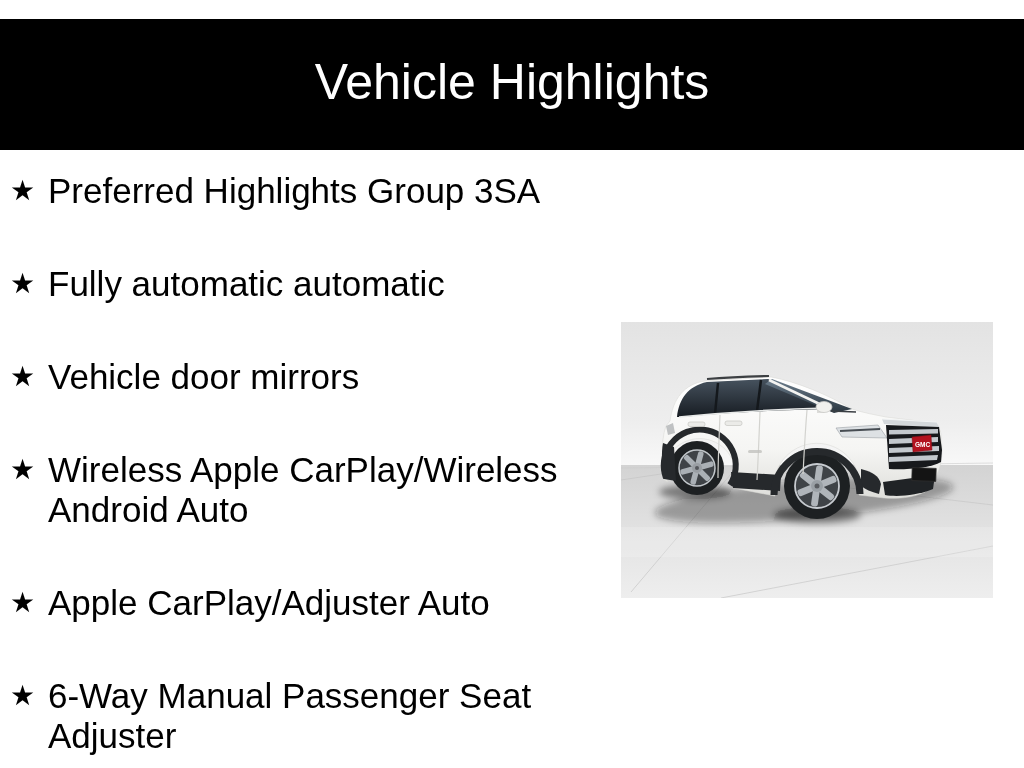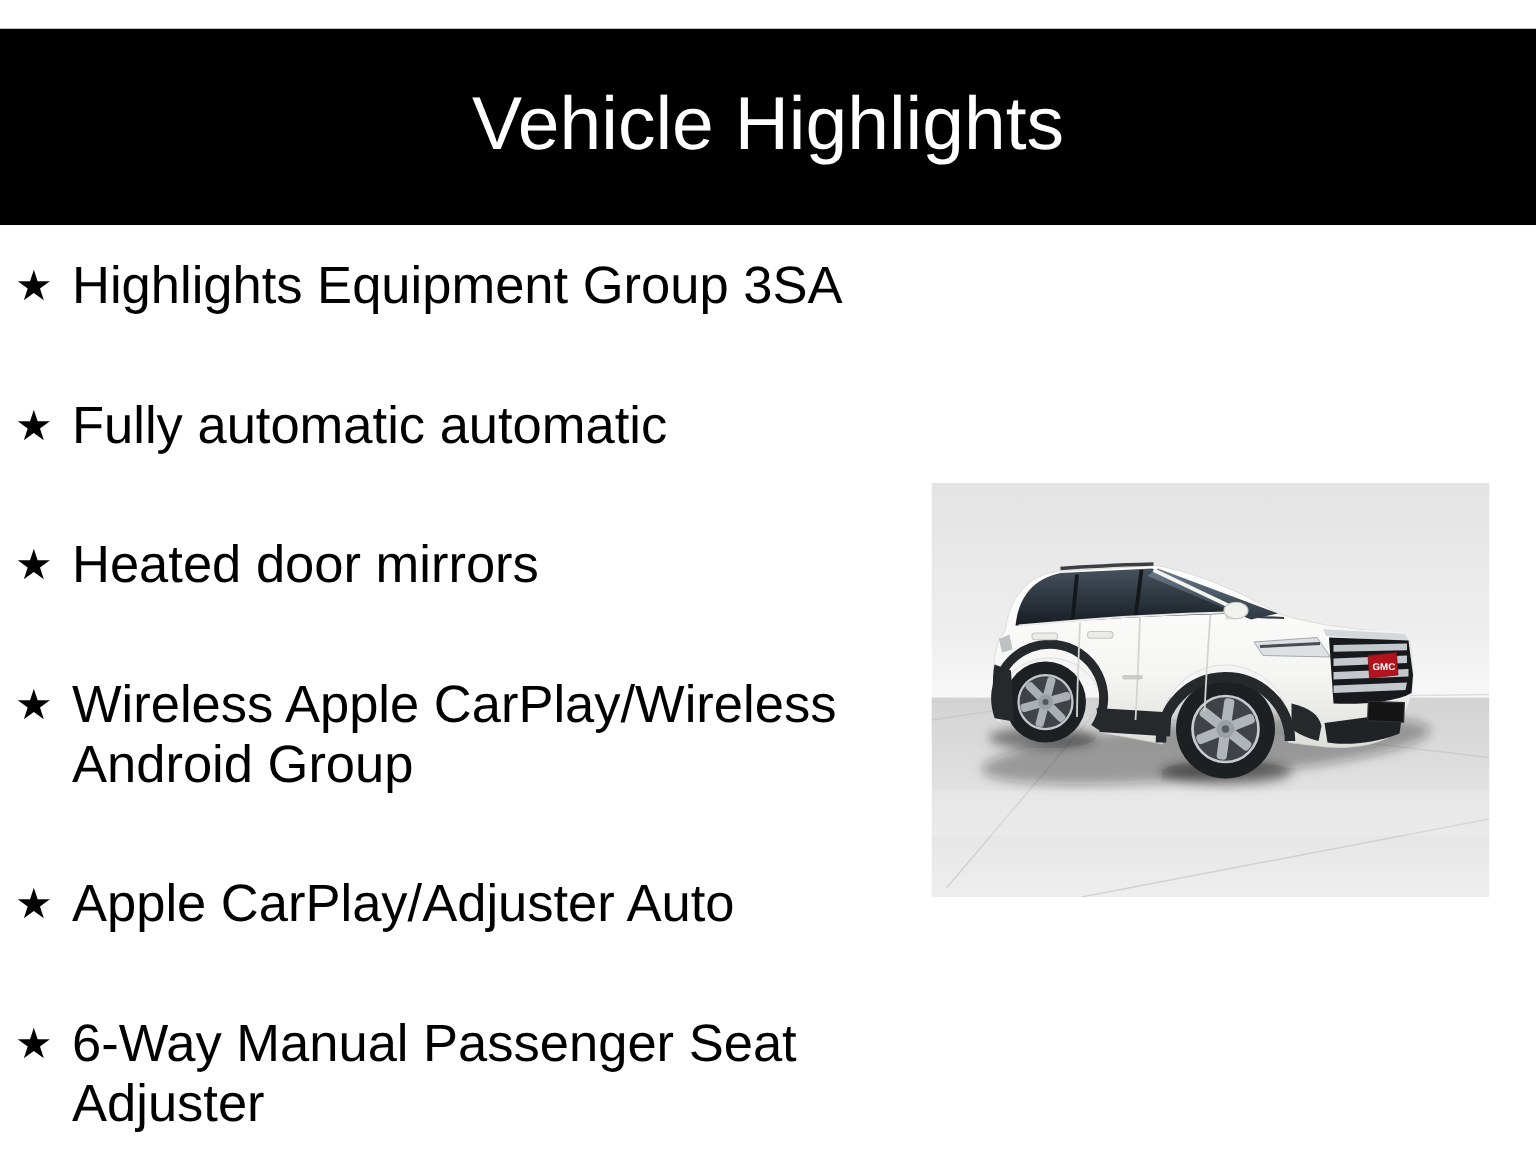--- a/index.html
+++ b/index.html
@@ -80,33 +80,33 @@
 
 <div class="slide">
 
   <header class="titlebar">
     <h1>Vehicle Highlights</h1>
   </header>
 
   <ul class="highlights">
     <li>
       <span class="star">★</span>
-      <span class="txt">Highlights Equipment Group 3SA</span>
+      <span class="txt">Preferred Highlights Group 3SA</span>
     </li>
     <li>
       <span class="star">★</span>
       <span class="txt">Fully automatic automatic</span>
     </li>
     <li>
       <span class="star">★</span>
-      <span class="txt">Heated door mirrors</span>
-    </li>
-    <li>
-      <span class="star">★</span>
-      <span class="txt">Wireless Apple CarPlay/Wireless Android Group</span>
+      <span class="txt">Vehicle door mirrors</span>
+    </li>
+    <li>
+      <span class="star">★</span>
+      <span class="txt">Wireless Apple CarPlay/Wireless Android Auto</span>
     </li>
     <li>
       <span class="star">★</span>
       <span class="txt">Apple CarPlay/Adjuster Auto</span>
     </li>
     <li>
       <span class="star">★</span>
       <span class="txt">6-Way Manual Passenger Seat Adjuster</span>
     </li>
   </ul>

